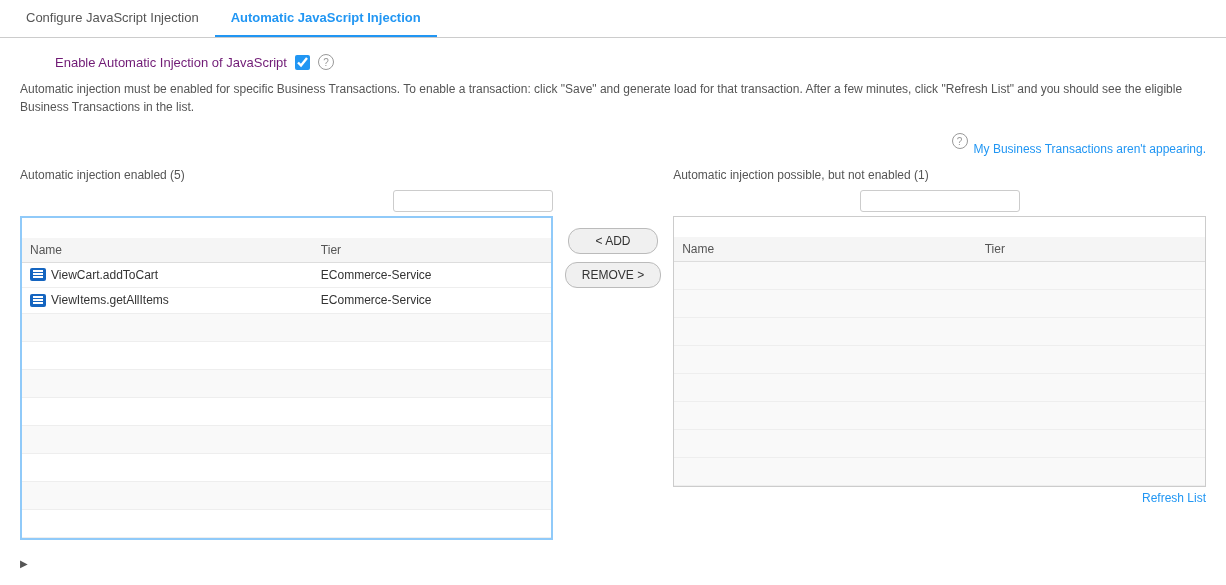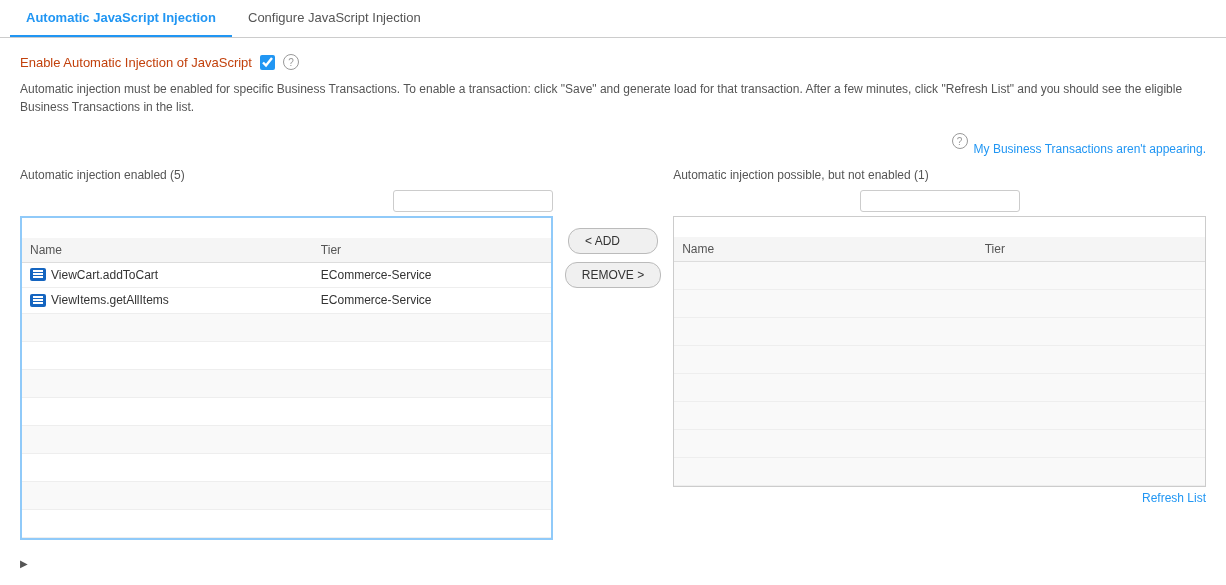--- a/index.html
+++ b/index.html
@@ -37,22 +37,23 @@
     }
 
     
     .enable-row {
       display: flex;
       align-items: center;
       margin-bottom: 10px;
       gap: 8px;
     }
     .enable-label {
-      color: #c2410c;
+      color: #701a75;
       font-size: 13px;
+      margin-left: 35px;
     }
     .checkbox-blue {
       width: 15px;
       height: 15px;
       accent-color: #2196F3;
       cursor: pointer;
     }
     .info-icon {
       width: 16px;
       height: 16px;
@@ -190,21 +191,21 @@
     .btn-transfer {
       padding: 5px 16px;
       background: #f0f0f0;
       border: 1px solid #bbb;
       border-radius: 12px;
       font-size: 12px;
       color: #333;
       cursor: pointer;
       white-space: nowrap;
       min-width: 90px;
-      text-align: left;
+      text-align: center;
     }
 
     
     .bottom-section {
       margin-top: 14px;
     }
     .expand-row {
       display: flex;
       align-items: center;
       gap: 6px;
@@ -247,22 +248,22 @@
     .right-search {
       display: flex;
       justify-content: center;
       margin-bottom: 4px;
     }
   </style>
 </head>
 <body>
 
 <div class="tabs">
+  <div class="tab">Configure JavaScript Injection</div>
   <div class="tab active">Automatic JavaScript Injection</div>
-  <div class="tab">Configure JavaScript Injection</div>
 </div>
 
 <div class="content">
 
   
   <div class="enable-row">
     <span class="enable-label">Enable Automatic Injection of JavaScript</span>
     <input type="checkbox" class="checkbox-blue" checked="" style="">
     <span class="info-icon">?</span>
   </div>

